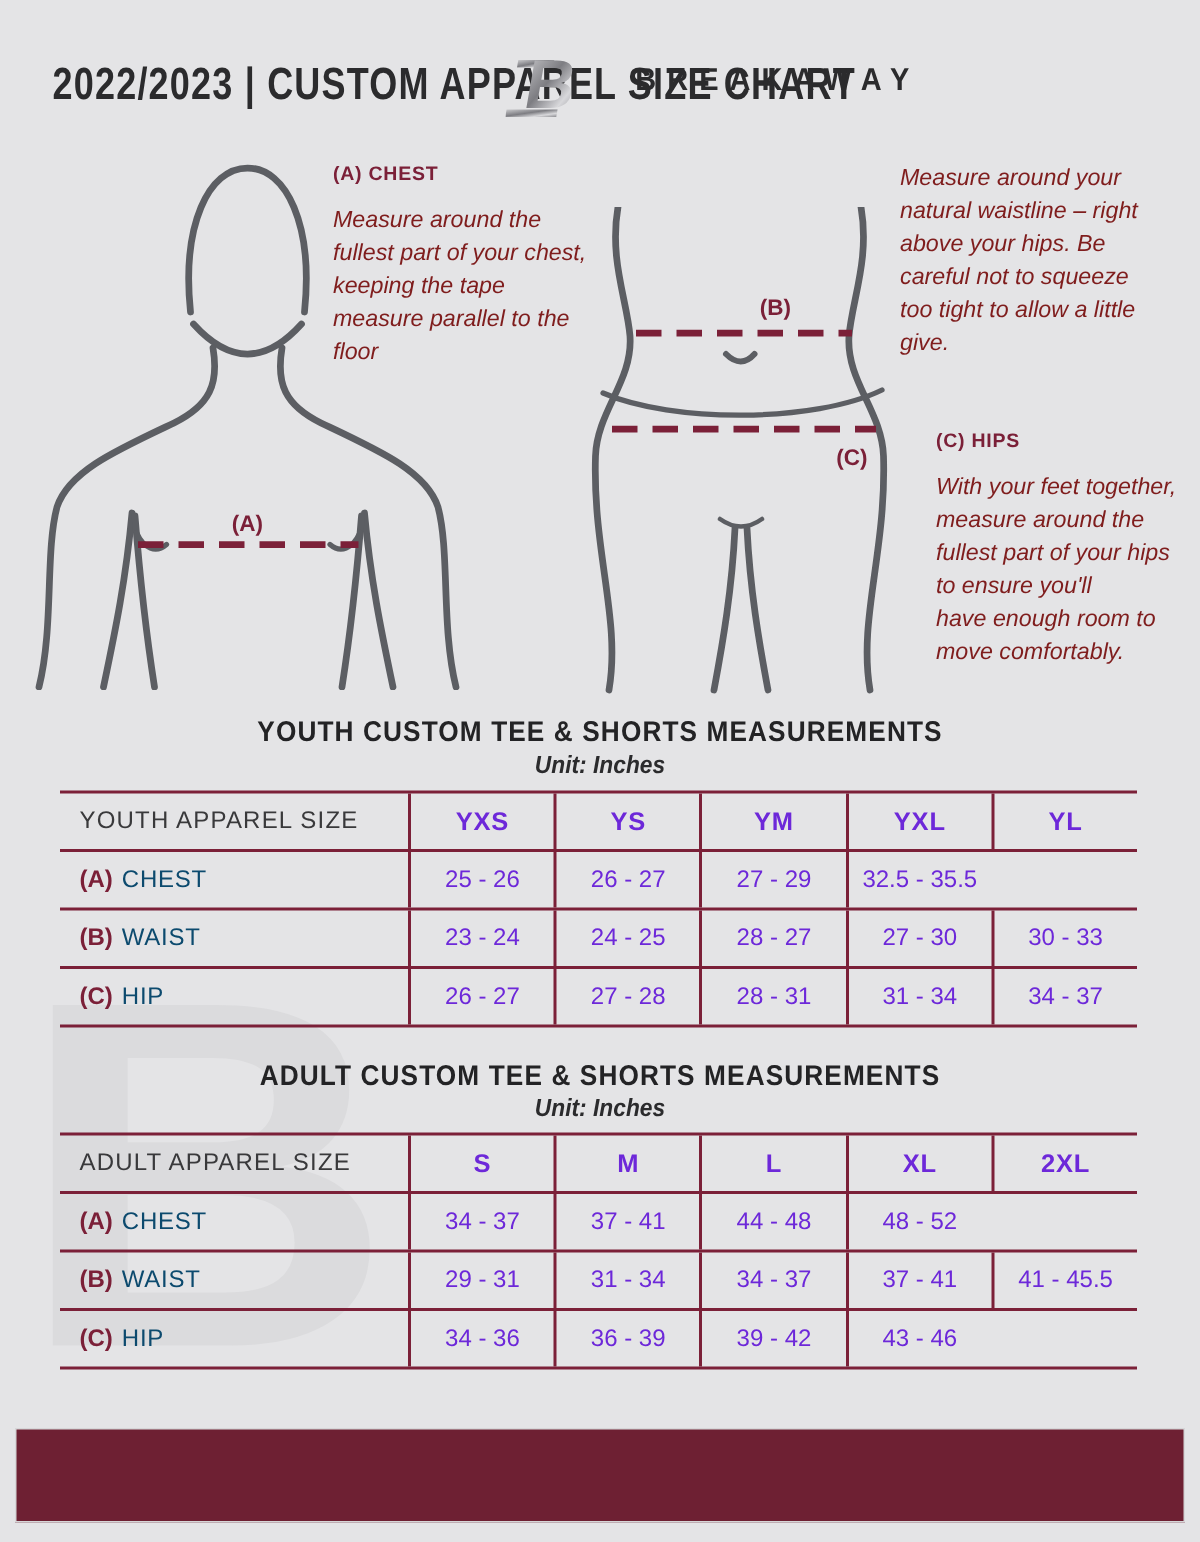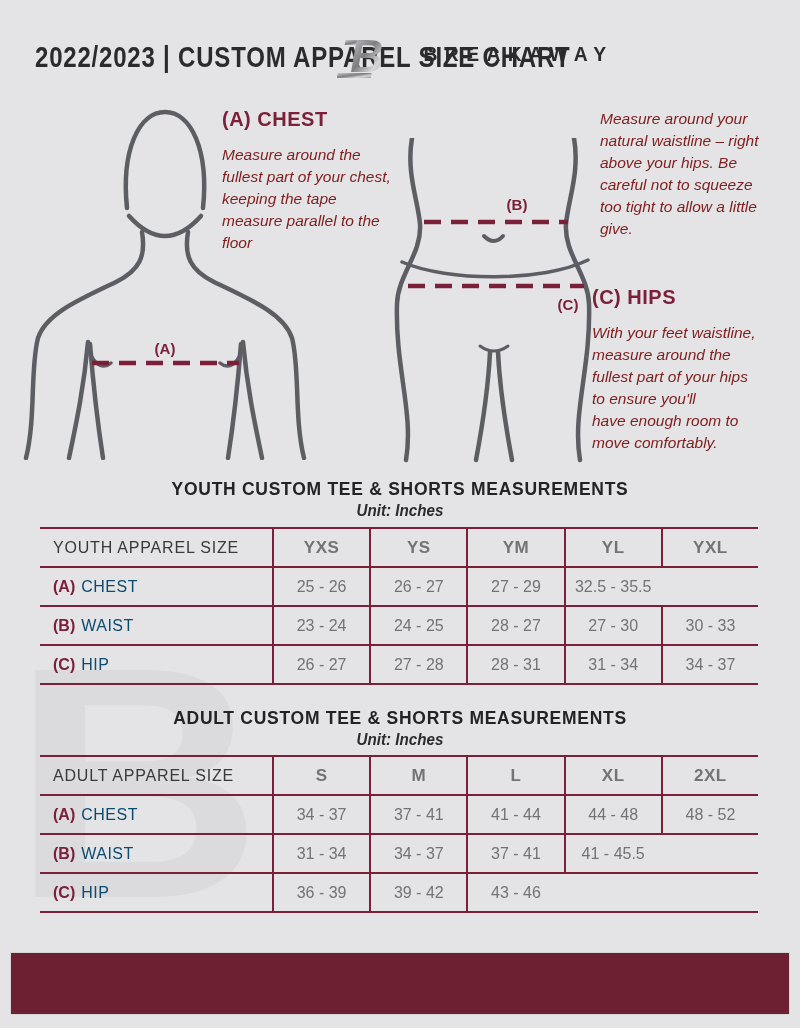--- a/index.html
+++ b/index.html
@@ -50,36 +50,36 @@
     font-size: 21px;
     font-weight: bold;
     color: #2b2b2d;
     letter-spacing: 8px;
     transform: scaleX(0.92);
     transform-origin: right center;
   }
 
   
   .guide-heading {
-    font-size: 20px;
+    font-size: 13px;
     font-weight: bold;
     color: #7b2038;
     letter-spacing: 0.5px;
     margin-bottom: 13px;
   }
   .guide-text {
     font-size: 15.5px;
     font-style: italic;
     color: #7f1d1d;
     line-height: 1.42;
     white-space: pre-line;
   }
   .instr-a { position: absolute; left: 222px; top: 108px; width: 178px; }
   .instr-b { position: absolute; left: 600px; top: 108px; width: 168px; }
-  .instr-c { position: absolute; left: 592px; top: 286px; width: 172px; }
+  .instr-c { position: absolute; left: 624px; top: 286px; width: 172px; }
 
   .fig-left  { position: absolute; left: 18px;  top: 98px; }
   .fig-right { position: absolute; left: 388px; top: 138px; }
 
   
   .section-title {
     position: absolute; left: 0; width: 800px;
     text-align: center;
     font-size: 19px; font-weight: bold; color: #232325;
     letter-spacing: 0.8px;
@@ -97,21 +97,21 @@
     z-index: 1;
   }
   .t-row {
     display: grid;
     grid-template-columns: 232px repeat(5, 1fr);
     height: 39px;
     border-bottom: 2px solid #7b2038;
   }
   .t-cell {
     display: flex; align-items: center; justify-content: center;
-    font-size: 16px; color: #737373;
+    font-size: 16px; color: #6d28d9;
   }
   .t-cell.val, .t-cell.col { border-left: 2px solid #7b2038; }
   .t-cell.col { font-weight: bold; font-size: 17px; letter-spacing: 0.5px; }
   .t-cell.lab {
     justify-content: flex-start;
     padding-left: 13px;
     color: #39393b;
     letter-spacing: 0.8px;
   }
   .row-prefix { color: #7b2038; font-weight: bold; margin-right: 6px; letter-spacing: 0; }
@@ -204,35 +204,35 @@
       <div class="guide-heading">(A) CHEST</div>
       <div class="guide-text">Measure around the fullest part of your chest, keeping the tape measure parallel to the floor</div>
     </div>
 
     <div class="instr-b">
       <div class="guide-text">Measure around your natural waistline – right above your hips. Be careful not to squeeze too tight to allow a little give.</div>
     </div>
 
     <div class="instr-c">
       <div class="guide-heading">(C) HIPS</div>
-      <div class="guide-text">With your feet waistline, measure around the fullest part of your hips to ensure you'll
+      <div class="guide-text">With your feet together, measure around the fullest part of your hips to ensure you'll
 have enough room to move comfortably.</div>
     </div>
 
     <div class="section-title youth-title">YOUTH CUSTOM TEE &amp; SHORTS MEASUREMENTS</div>
     <div class="section-unit youth-unit">Unit: Inches</div>
 
     <div class="size-table youth-table">
       <div class="t-row">
         <div class="t-cell lab">YOUTH APPAREL SIZE</div>
         <div class="t-cell col">YXS</div>
         <div class="t-cell col">YS</div>
         <div class="t-cell col">YM</div>
+        <div class="t-cell col">YXL</div>
         <div class="t-cell col">YL</div>
-        <div class="t-cell col">YXL</div>
       </div>
       <div class="t-row">
         <div class="t-cell lab">
           <span class="row-prefix">(A)</span>
           <span class="row-label">CHEST</span>
         </div>
         <div class="t-cell val">25 - 26</div>
         <div class="t-cell val">26 - 27</div>
         <div class="t-cell val">27 - 29</div>
         <div class="t-cell val">32.5 - 35.5</div>
@@ -273,39 +273,40 @@
         <div class="t-cell col">XL</div>
         <div class="t-cell col">2XL</div>
       </div>
       <div class="t-row">
         <div class="t-cell lab">
           <span class="row-prefix">(A)</span>
           <span class="row-label">CHEST</span>
         </div>
         <div class="t-cell val">34 - 37</div>
         <div class="t-cell val">37 - 41</div>
-        <div class="t-cell val">41 - 44</div>
         <div class="t-cell val">44 - 48</div>
         <div class="t-cell val">48 - 52</div>
       </div>
       <div class="t-row">
         <div class="t-cell lab">
           <span class="row-prefix">(B)</span>
           <span class="row-label">WAIST</span>
         </div>
+        <div class="t-cell val">29 - 31</div>
         <div class="t-cell val">31 - 34</div>
         <div class="t-cell val">34 - 37</div>
         <div class="t-cell val">37 - 41</div>
         <div class="t-cell val">41 - 45.5</div>
       </div>
       <div class="t-row">
         <div class="t-cell lab">
           <span class="row-prefix">(C)</span>
           <span class="row-label">HIP</span>
         </div>
+        <div class="t-cell val">34 - 36</div>
         <div class="t-cell val">36 - 39</div>
         <div class="t-cell val">39 - 42</div>
         <div class="t-cell val">43 - 46</div>
       </div>
     </div>
 
   </div>
 
   <div class="footer-bar"></div>
 

